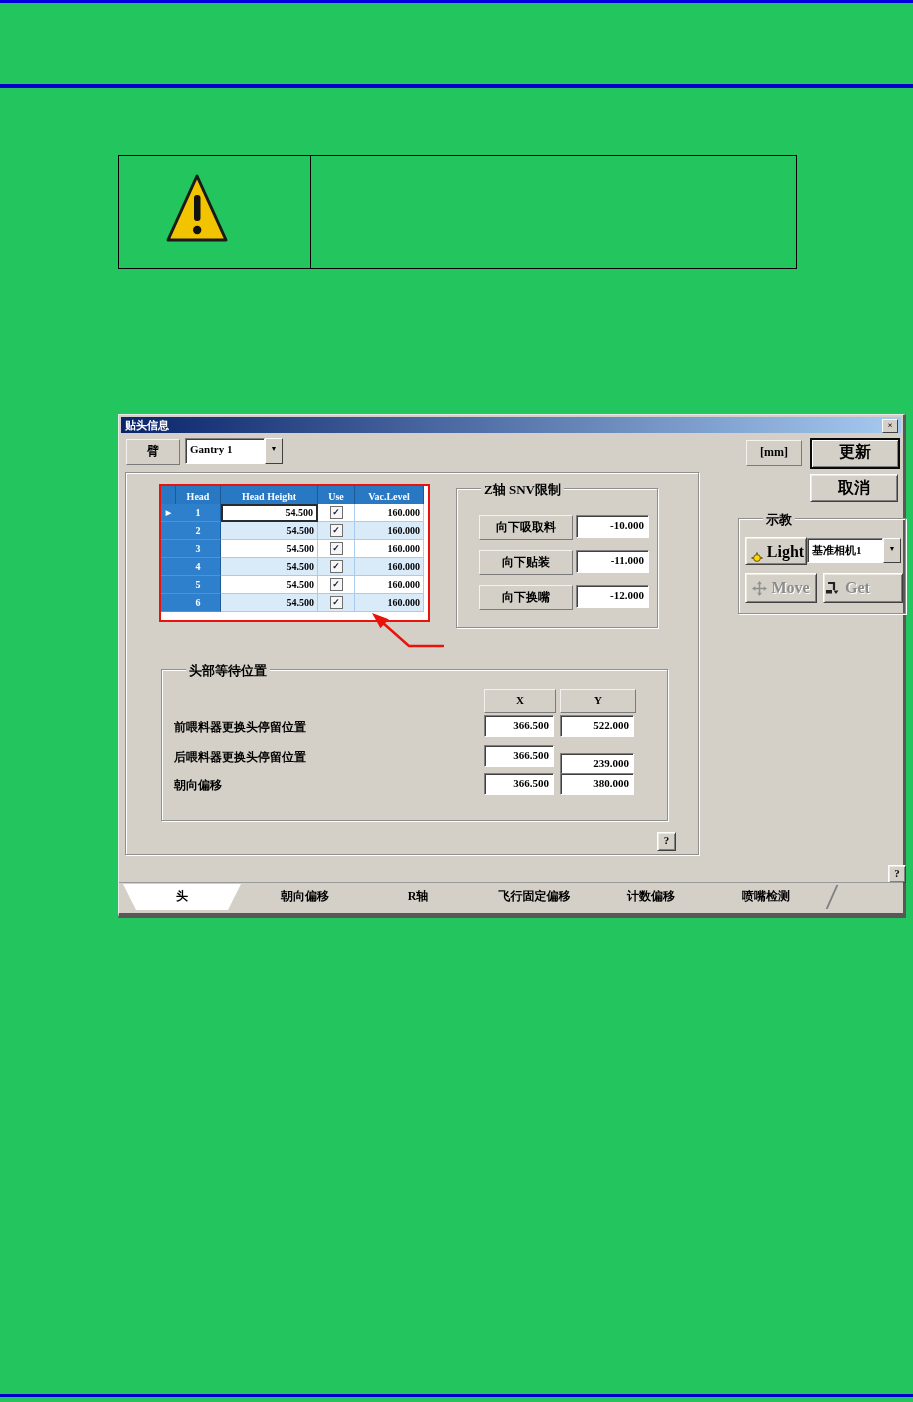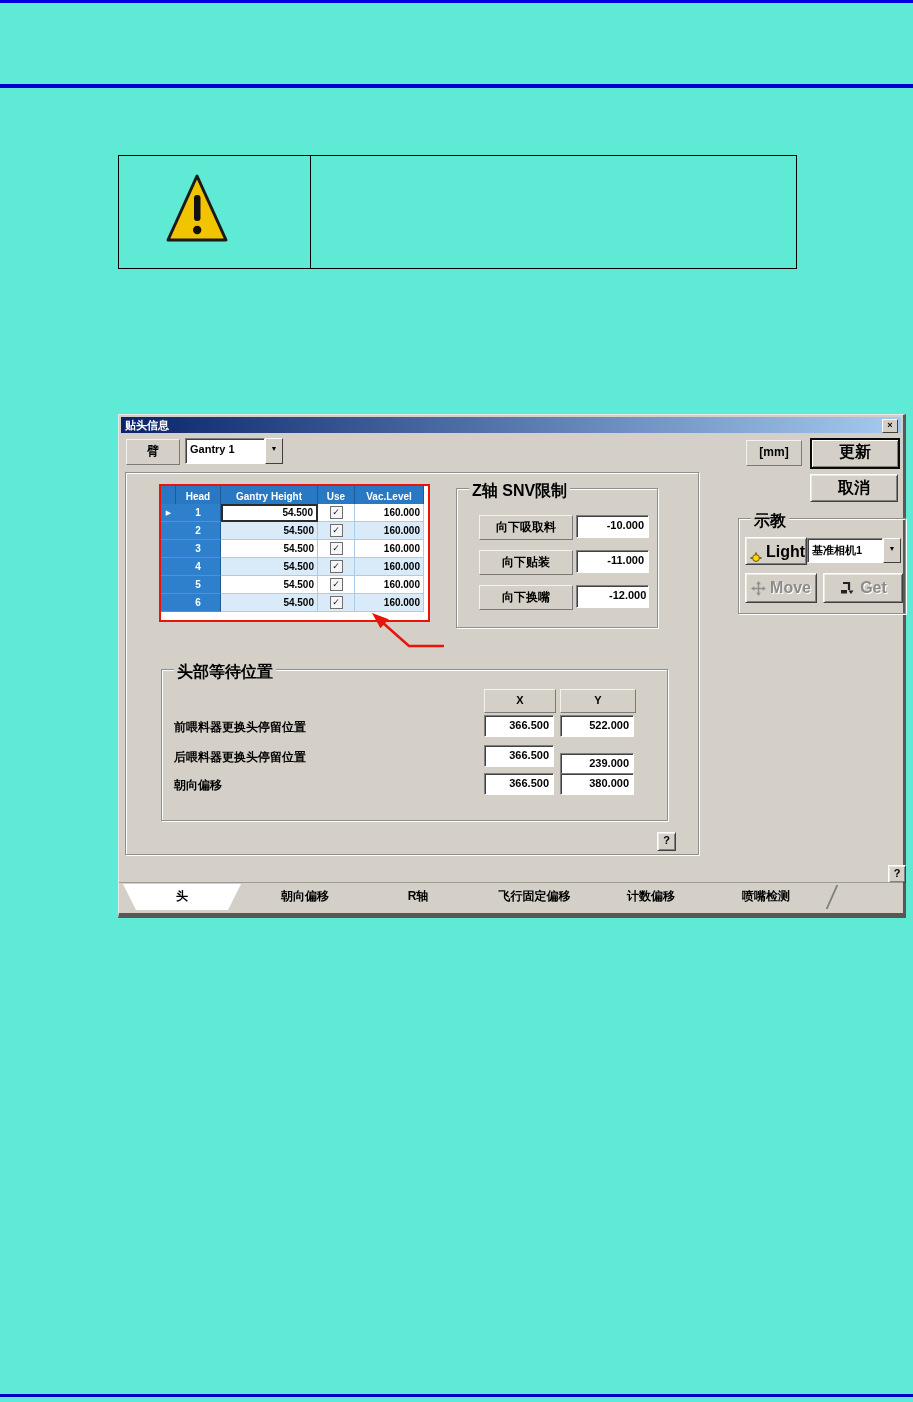--- a/index.html
+++ b/index.html
@@ -1,17 +1,17 @@
 <!DOCTYPE html>
 <html><head>
 <meta charset="utf-8">
 <style>
   html,body{margin:0;padding:0;background:#ffffff;}
   body{font-family:"Liberation Sans","DejaVu Sans",sans-serif;color:#000;}
-  .page{position:relative;width:913px;height:1402px;background:#5eead4;overflow:hidden;}
+  .page{position:relative;width:913px;height:1402px;background:#22c55e;overflow:hidden;font-family:Liberation Serif, serif;}
   .abs{position:absolute;}
 
   
   .rule{position:absolute;left:0;width:913px;background:#0000cc;}
   .rule-top{top:0;height:3px;background:#0000e0;}
   .rule-header{top:84px;height:4px;}
   .rule-bottom{top:1394px;height:3px;}
 
   
   .warnbox{position:absolute;left:118px;top:155px;width:677px;height:112px;border:1px solid #000;display:flex;}
@@ -44,22 +44,22 @@
   .combo .cval{flex:1;background:#fff;border:1px solid;border-color:#808080 #fff #fff #808080;
                box-shadow:inset 1px 1px 0 #404040;font-size:11px;font-weight:bold;
                padding:4px 0 0 4px;box-sizing:border-box;white-space:nowrap;overflow:hidden;}
   .combo .cbtn{width:16px;background:#d4d0c8;border:1px solid;border-color:#fff #404040 #404040 #fff;
                font-size:7px;line-height:20px;text-align:center;color:#000;}
 
   .panel{position:absolute;left:6px;top:57px;width:572px;height:381px;
          border:1px solid #8f8f8f;box-shadow:1px 1px 0 #ffffff,inset 1px 1px 0 #ffffff;}
 
   .groupbox{position:absolute;border:1px solid #8f8f8f;box-shadow:1px 1px 0 #fff,inset 1px 1px 0 #fff;}
-  .grouplabel{position:absolute;top:-8px;left:12px;background:#d4d0c8;padding:0 3px;
-              font-size:16px;font-weight:bold;white-space:nowrap;}
+  .grouplabel{position:absolute;top:-8px;left:24px;background:#d4d0c8;padding:0 3px;
+              font-size:13px;font-weight:bold;white-space:nowrap;}
 
   
   .gridwrap{position:absolute;left:33px;top:11px;width:267px;height:134px;border:2px solid #e8140c;background:#fff;}
   .grid{display:grid;grid-template-columns:15px 45px 97px 37px 69px;grid-auto-rows:18px;width:263px;}
   .grid .hrow{height:22px;}
   .gc{box-sizing:border-box;font-size:10px;font-weight:bold;overflow:hidden;}
   .th{background:#2878c4;color:#fff;text-align:center;line-height:22px;height:22px;border-right:1px solid #1c5a9a;border-bottom:1px solid #1c5a9a;}
   .numcell{background:#2f80cc;color:#fff;text-align:center;line-height:18px;border-right:1px solid #1c5a9a;border-bottom:1px solid #4c94d8;}
   .selcell{background:#2f80cc;color:#fff;text-align:center;line-height:18px;font-size:7px;border-bottom:1px solid #4c94d8;}
   .datacell{text-align:right;line-height:17px;padding-right:3px;border-right:1px solid #aaccec;border-bottom:1px solid #aaccec;}
@@ -126,21 +126,21 @@
     <div class="flatbox abs" style="left:627px;top:25px;width:54px;height:24px;font-size:12px;line-height:23px;">[mm]</div>
     <div class="btn btn-default abs" style="left:691px;top:23px;width:86px;height:27px;line-height:24px;">更新</div>
     <div class="btn abs" style="left:691px;top:59px;width:86px;height:26px;line-height:25px;">取消</div>
 
     <div class="panel">
 
       <div class="gridwrap">
         <div class="grid">
           <div class="gc th hrow"></div>
           <div class="gc th hrow">Head</div>
-          <div class="gc th hrow">Gantry Height</div>
+          <div class="gc th hrow">Head Height</div>
           <div class="gc th hrow">Use</div>
           <div class="gc th hrow">Vac.Level</div>
 
           <div class="gc selcell">▶</div>
           <div class="gc numcell">1</div>
           <div class="gc datacell rowW cell-focus">54.500</div>
           <div class="gc ckcell rowW">
               <span class="checkbox">✓</span>
             </div>
           <div class="gc datacell rowW">160.000</div>
@@ -251,21 +251,21 @@
           <g fill="#909090">
             <polygon points="8,0 10.5,3.5 5.5,3.5"></polygon>
               <polygon points="8,16 10.5,12.5 5.5,12.5"></polygon>
             <polygon points="0,8 3.5,5.5 3.5,10.5"></polygon>
               <polygon points="16,8 12.5,5.5 12.5,10.5"></polygon>
           </g>
         </svg>
         <span>Move</span>
       </div>
 
-      <div class="btn btn-disabled abs" style="left:84px;top:54px;width:78px;height:28px;display:flex;align-items:center;justify-content:center;gap:5px;">
+      <div class="btn btn-disabled abs" style="left:84px;top:54px;width:78px;height:28px;display:flex;align-items:center;justify-content:flex-start;gap:5px;">
         <svg width="16" height="15" viewBox="0 0 16 15">
           <path d="M4 2 L10 2 L10 9" fill="none" stroke="#222" stroke-width="2.2"></path>
           <rect x="2" y="9" width="6" height="3.5" fill="#222"></rect>
           <polygon points="12,13 9.5,9.5 14.5,9.5" fill="#222"></polygon>
         </svg>
         <span>Get</span>
       </div>
     </div>
 
     <div class="btn helpbtn abs" style="left:769px;top:450px;width:16px;height:16px;">?</div>

